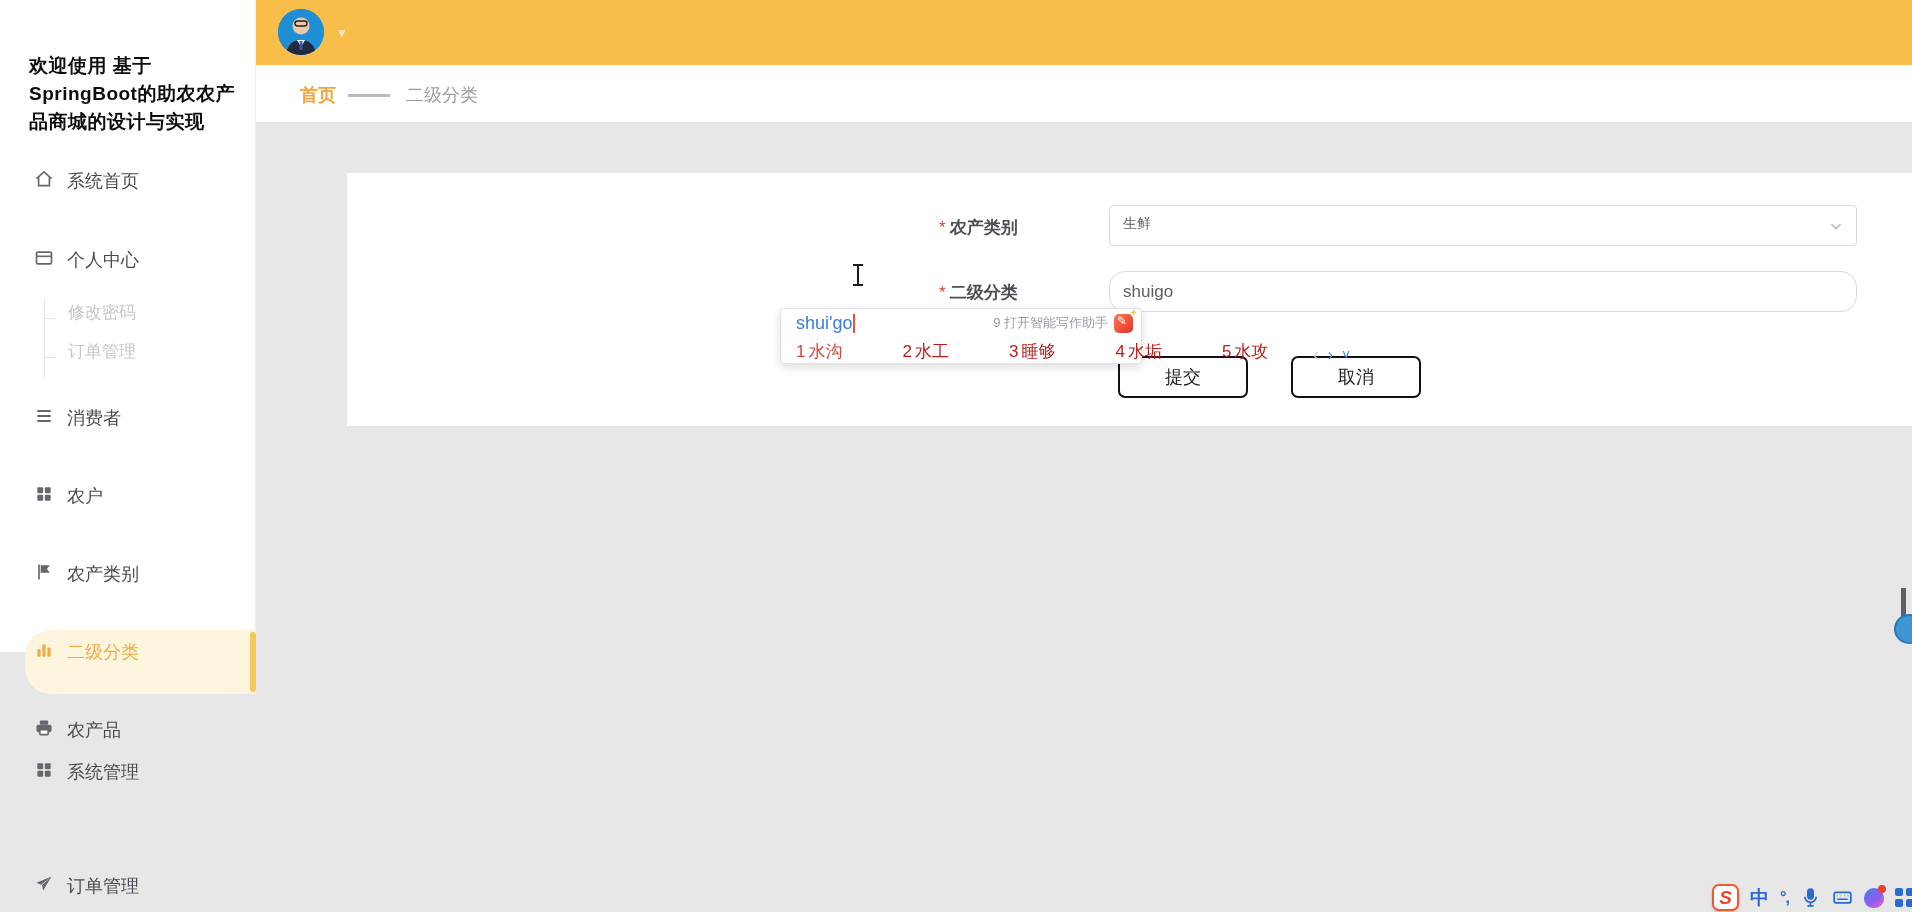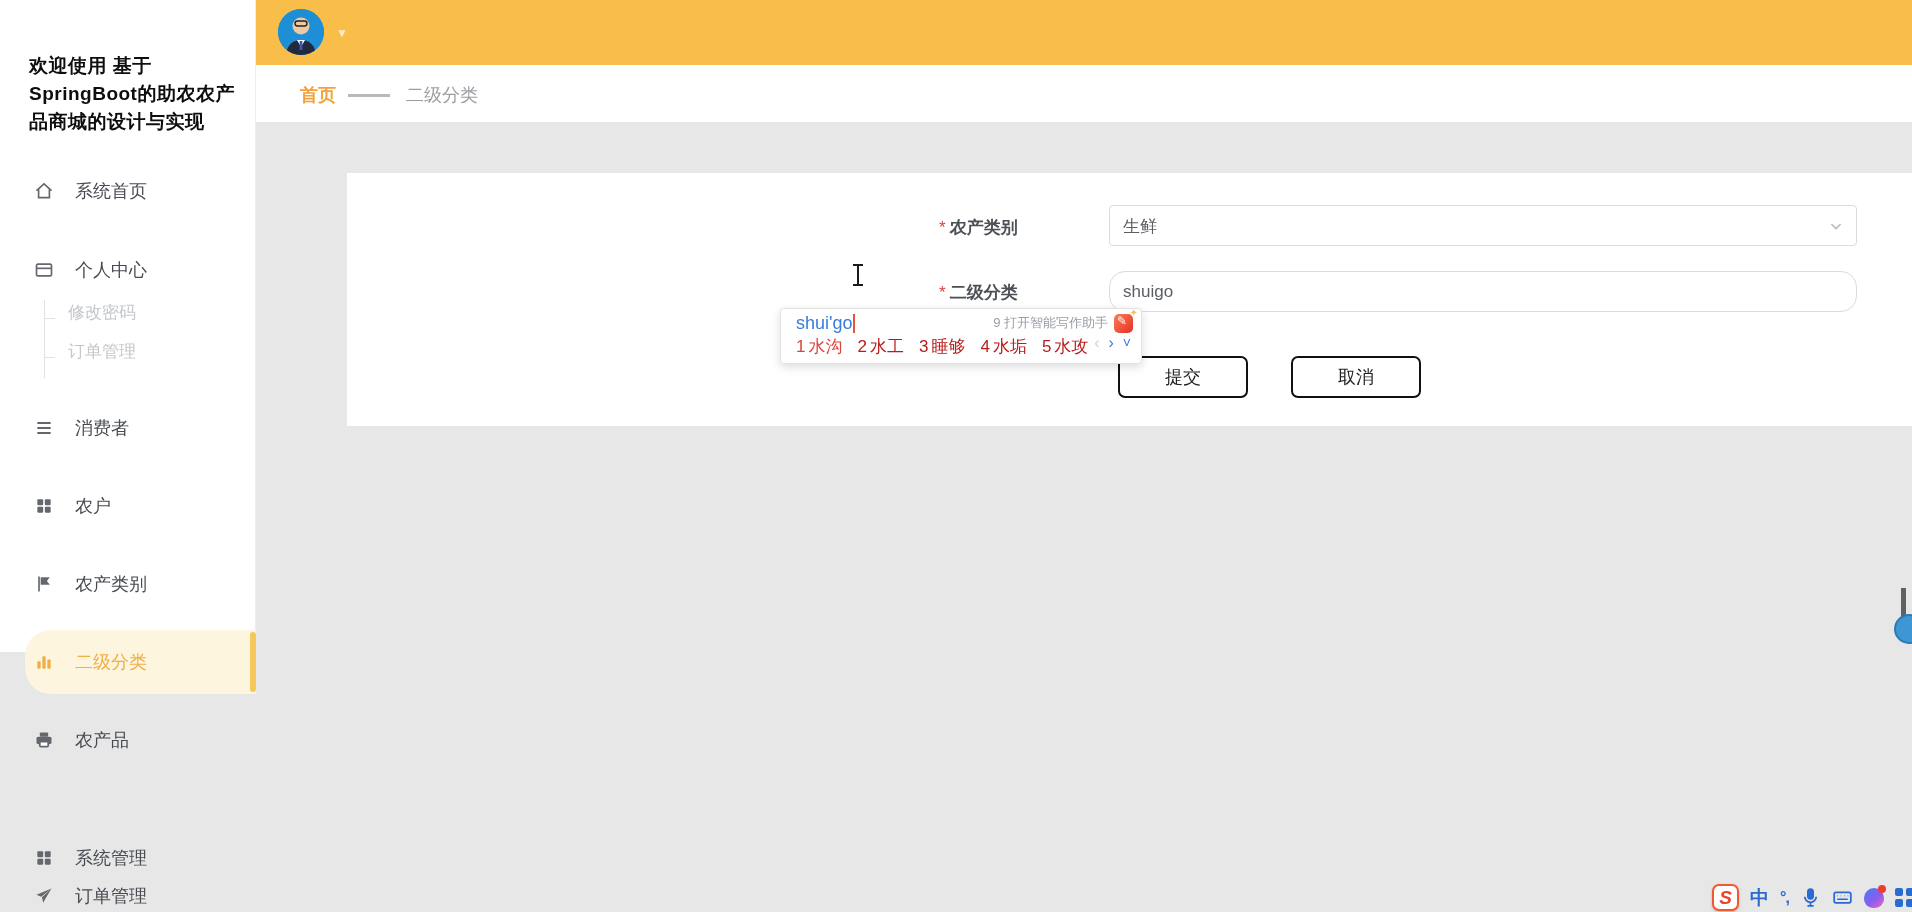--- a/index.html
+++ b/index.html
@@ -2,21 +2,21 @@
 <html><head>
 <meta charset="utf-8">
 <style>
   * { margin:0; padding:0; box-sizing:border-box; }
   html,body { width:1912px; height:912px; overflow:hidden; }
   body { font-family:"Liberation Sans","DejaVu Sans",sans-serif; background:#e7e7e7; position:relative; }
 
   
   .sidebar { position:absolute; left:0; top:0; width:256px; height:652px; background:#ffffff; border-right:1px solid #ededed; z-index:5; }
   .sidebar-title { position:absolute; left:29px; top:52px; width:206px; font-size:19px; font-weight:700; color:#0e0e0e; line-height:28px; letter-spacing:.5px; }
-  .side-item { position:absolute; left:0; width:256px; height:44px; display:flex; align-items:center; cursor:pointer;gap:8px; }
+  .side-item { position:absolute; left:0; width:256px; height:44px; display:flex; align-items:flex-start; cursor:pointer; }
   .side-item .ico { width:20px; height:20px; margin-left:34px; color:#64686e; flex:0 0 auto; display:flex; align-items:center; justify-content:center; }
   .side-item .lbl { margin-left:13px; font-size:18px; color:#484c52; }
   .side-sub { position:absolute; left:68px; height:34px; display:flex; align-items:flex-start; cursor:pointer; }
   .side-sub .lbl { font-size:17px; color:#c4c7cc; }
   .tree-line { position:absolute; left:44px; top:300px; width:1px; height:78px; background:#e2e2e2; }
   .tree-tick { position:absolute; left:44px; width:11px; height:1px; background:#e2e2e2; }
   .active-pill { position:absolute; left:25px; top:630px; width:231px; height:64px; background:#fdf5de; border-radius:26px 0 0 26px; }
   .active-bar { position:absolute; right:0; top:2px; width:6px; height:60px; background:#f6c75b; border-radius:3px; }
   .side-item.active .ico { color:#f0ae49; }
   .side-item.active .lbl { color:#f0ae49; }
@@ -33,38 +33,38 @@
   .crumb-home { position:absolute; left:44px; top:18px; font-size:18px; font-weight:700; color:#f2a33c; cursor:pointer; text-decoration:none; }
   .crumb-sep { position:absolute; left:92px; top:29px; width:42px; height:3px; background:#b9b9b9; }
   .crumb-cur { position:absolute; left:150px; top:18px; font-size:18px; color:#9b9ea3; }
 
   
   .card { position:absolute; left:347px; top:173px; right:0; height:253px; background:#ffffff; }
 
   .form-label { position:absolute; font-size:17px; font-weight:700; color:#4c5056; text-align:left; width:160px; }
   .req { color:#e03e3e; margin-right:4px; font-weight:400; }
   .sel-box { position:absolute; left:762px; top:205px; width:748px; height:41px; border:1px solid #d9dbdf; border-radius:4px; background:#fff; cursor:pointer; }
-  .sel-box .sel-val { position:absolute; left:13px; top:9px; font-size:17px; color:#5a5e64; }
+  .sel-box .sel-val { position:absolute; left:13px; top:9px; font-size:14px; color:#5a5e64; }
   .sel-box .chev { position:absolute; right:12px; top:12px; width:16px; height:16px; color:#bcbfc4; }
   .inp-box { position:absolute; left:762px; top:271px; width:748px; height:41px; border:1px solid #d9dbdf; border-radius:16px; background:#fff; font-size:17px; color:#5a5e64; padding:0 13px; font-family:inherit; outline:none; }
 
   .btn { position:absolute; top:356px; width:130px; height:42px; background:#fff; border:2px solid #111; border-radius:7px; font-size:18px; color:#222; font-family:inherit; cursor:pointer; display:flex; align-items:center; justify-content:center; }
   .btn.submit { left:771px; }
   .btn.cancel { left:944px; }
 
   
   .ime-pop { position:absolute; left:780px; top:308px; width:362px; height:56px; background:#fff; border:1px solid #e3e3e3; border-radius:4px; box-shadow:0 3px 10px rgba(0,0,0,.14); z-index:20; }
   .ime-row1 { position:absolute; left:0; top:0; right:0; height:28px; display:flex; align-items:center; }
   .ime-comp { margin-left:15px; font-size:18px; color:#3a7be0; }
   .ime-caret { width:2px; height:19px; background:#e5533a; margin-left:1px; }
   .ime-hint { margin-left:auto; font-size:13px; color:#999ea5; cursor:pointer; }
   .ime-ai-ico { width:19px; height:19px; margin:0 8px 0 6px; border-radius:5px; background:linear-gradient(135deg,#ff7a52,#e23427); position:relative; cursor:pointer; }
   .ime-ai-ico::before { content:"✎"; position:absolute; left:3px; top:0px; font-size:12px; color:#fff; }
   .ime-ai-ico::after { content:"✦"; position:absolute; right:-5px; top:-7px; font-size:10px; color:#f5c249; }
-  .ime-row2 { position:absolute; left:0; bottom:0; right:0; height:28px; display:flex; align-items:flex-start; }
+  .ime-row2 { position:absolute; left:0; bottom:0; right:0; height:28px; display:flex; align-items:flex-end;gap:45px; }
   .cand { margin-left:15px; font-size:17px; color:#b91c1c; cursor:pointer; white-space:nowrap; }
   .cand .num { margin-right:3px; }
   .cand.first { color:#d8453c; }
   .ime-pager { margin-left:auto; display:flex; align-items:center; gap:9px; margin-right:10px; }
   .pg { font-size:16px; cursor:pointer; line-height:1; }
   .pg.prev { color:#d2d2d2; }
   .pg.next { color:#3a7be0; }
   .pg.expand { color:#3a7be0; font-size:14px; }
 
   
@@ -175,21 +175,21 @@
     <span class="ico">
         <svg viewBox="0 0 24 24" fill="currentColor">
           <rect x="7" y="3" width="10" height="5" rx="1"></rect>
           <rect x="3" y="8" width="18" height="9" rx="2"></rect>
           <rect x="7" y="14" width="10" height="6" rx="1" fill="#fff" stroke="currentColor" stroke-width="2"></rect>
         </svg>
       </span>
     <span class="lbl">农产品</span>
   </div>
 
-  <div class="side-item" style="top:836px;">
+  <div class="side-item" style="top:760px;">
     <span class="ico">
         <svg viewBox="0 0 24 24" fill="currentColor">
           <rect x="4" y="4" width="7" height="7" rx="1"></rect>
           <rect x="13" y="4" width="7" height="7" rx="1"></rect>
           <rect x="4" y="13" width="7" height="7" rx="1"></rect>
           <rect x="13" y="13" width="7" height="7" rx="1"></rect>
         </svg>
       </span>
     <span class="lbl">系统管理</span>
   </div>

